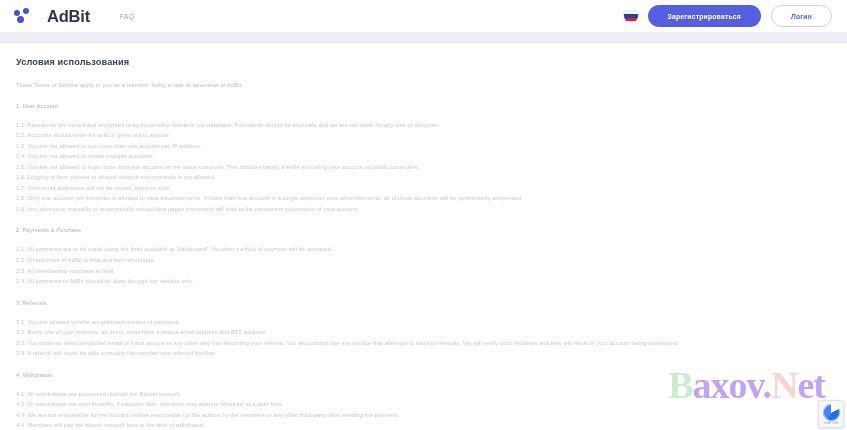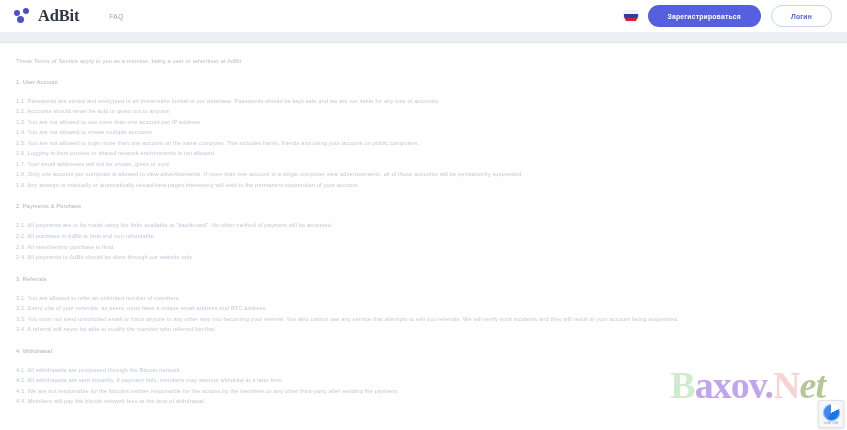--- a/index.html
+++ b/index.html
@@ -19,23 +19,22 @@
     height: 32px;
     background: #ffffff;
     display: flex;
     align-items: center;
     padding: 0 14px 0 14px;
     z-index: 5;
   }
   .brand {
     display: flex;
     align-items: center;
-    gap: 5px;
+    gap: 14px;
     text-decoration: none;
-    font-family: Liberation Serif, serif;
   }
   .logo-dots {
     position: relative;
     width: 19px;
     height: 17px;
     flex: 0 0 auto;
   }
   .logo-dots i {
     position: absolute;
     display: block;
@@ -165,21 +164,21 @@
     letter-spacing: -1px;
     line-height: 1;
     opacity: .42;
     pointer-events: none;
     user-select: none;
     white-space: nowrap;
   }
   .watermark .wm-g { color: #8ed08a; }
   .watermark .wm-a { color: #6d28d9; }
   .watermark .wm-r { color: #f29696; }
-  .watermark .wm-b { color: #4d7c0f; font-style: italic; }
+  .watermark .wm-b { color: #6d28d9; }
 
   .recaptcha-badge {
     position: absolute;
     right: 3px;
     bottom: 2px;
     width: 26px;
     height: 28px;
     background: #f6f7f9;
     border: 1px solid #e1e3e8;
     border-radius: 2px;
@@ -231,20 +230,21 @@
     <button class="btn btn-signup">Зарегистрироваться</button>
     <button class="btn btn-login">Логин</button>
   </div>
 </div>
 
 <div class="band"></div>
 <div class="band-line"></div>
 
 <div class="content">
 
+  <h1 class="page-title">Условия использования</h1>
 
   <p class="intro">These Terms of Service apply to you as a member, being a user or advertiser at AdBit.</p>
 
   <div class="section">
     <div class="section-title">1. User Account</div>
     <p class="clause">1.1. Passwords are stored and encrypted in an irreversible format in our database. Passwords should be kept safe and we are not liable for any loss of accounts.
 1.2. Accounts should never be sold or given out to anyone.
 1.3. You are not allowed to use more than one account per IP address.
 1.4. You are not allowed to create multiple accounts.
 1.5. You are not allowed to login more than one account on the same computer. This includes family, friends and using your account on public computers.

